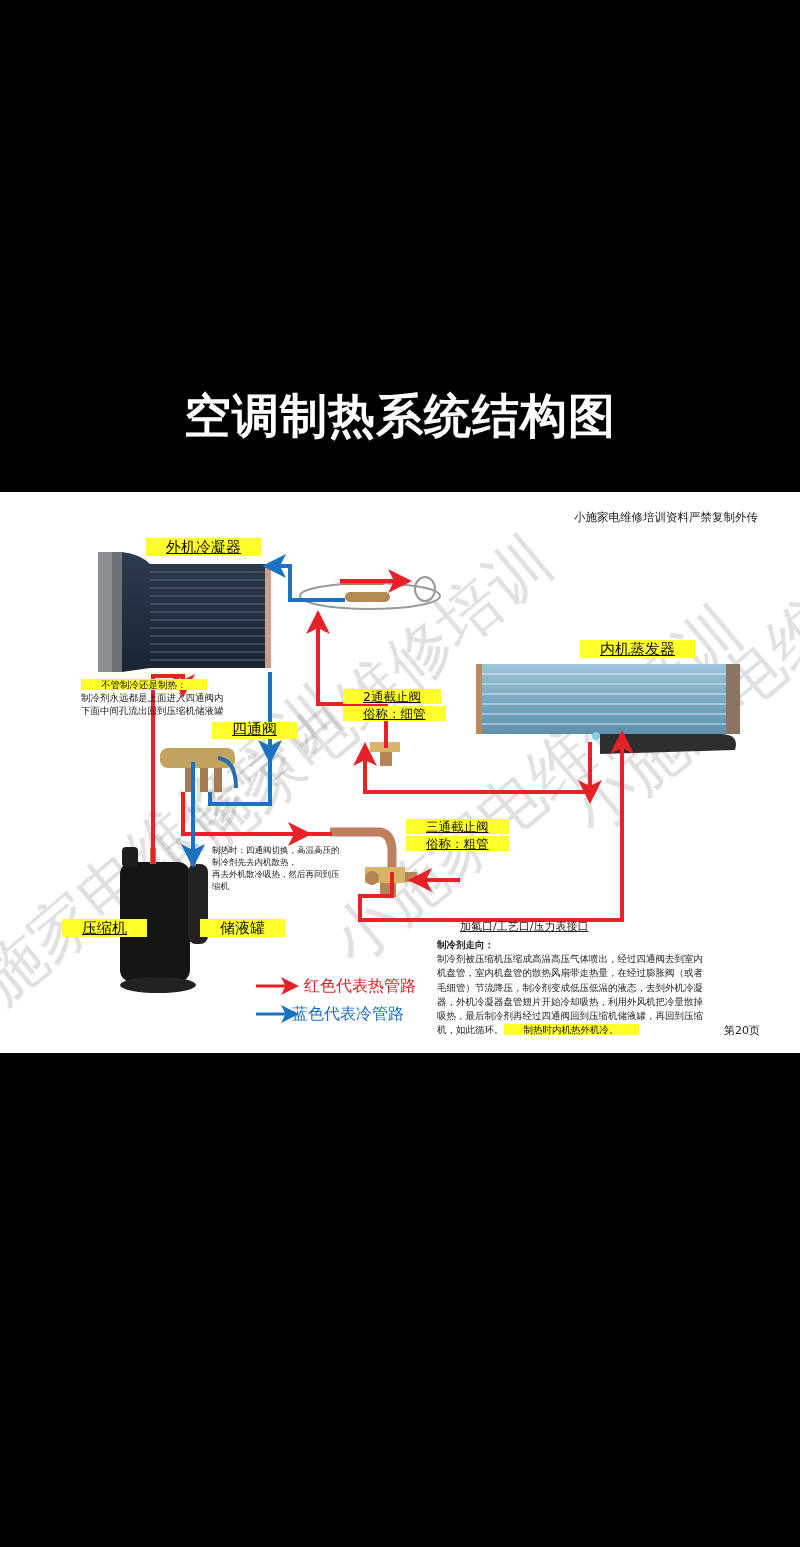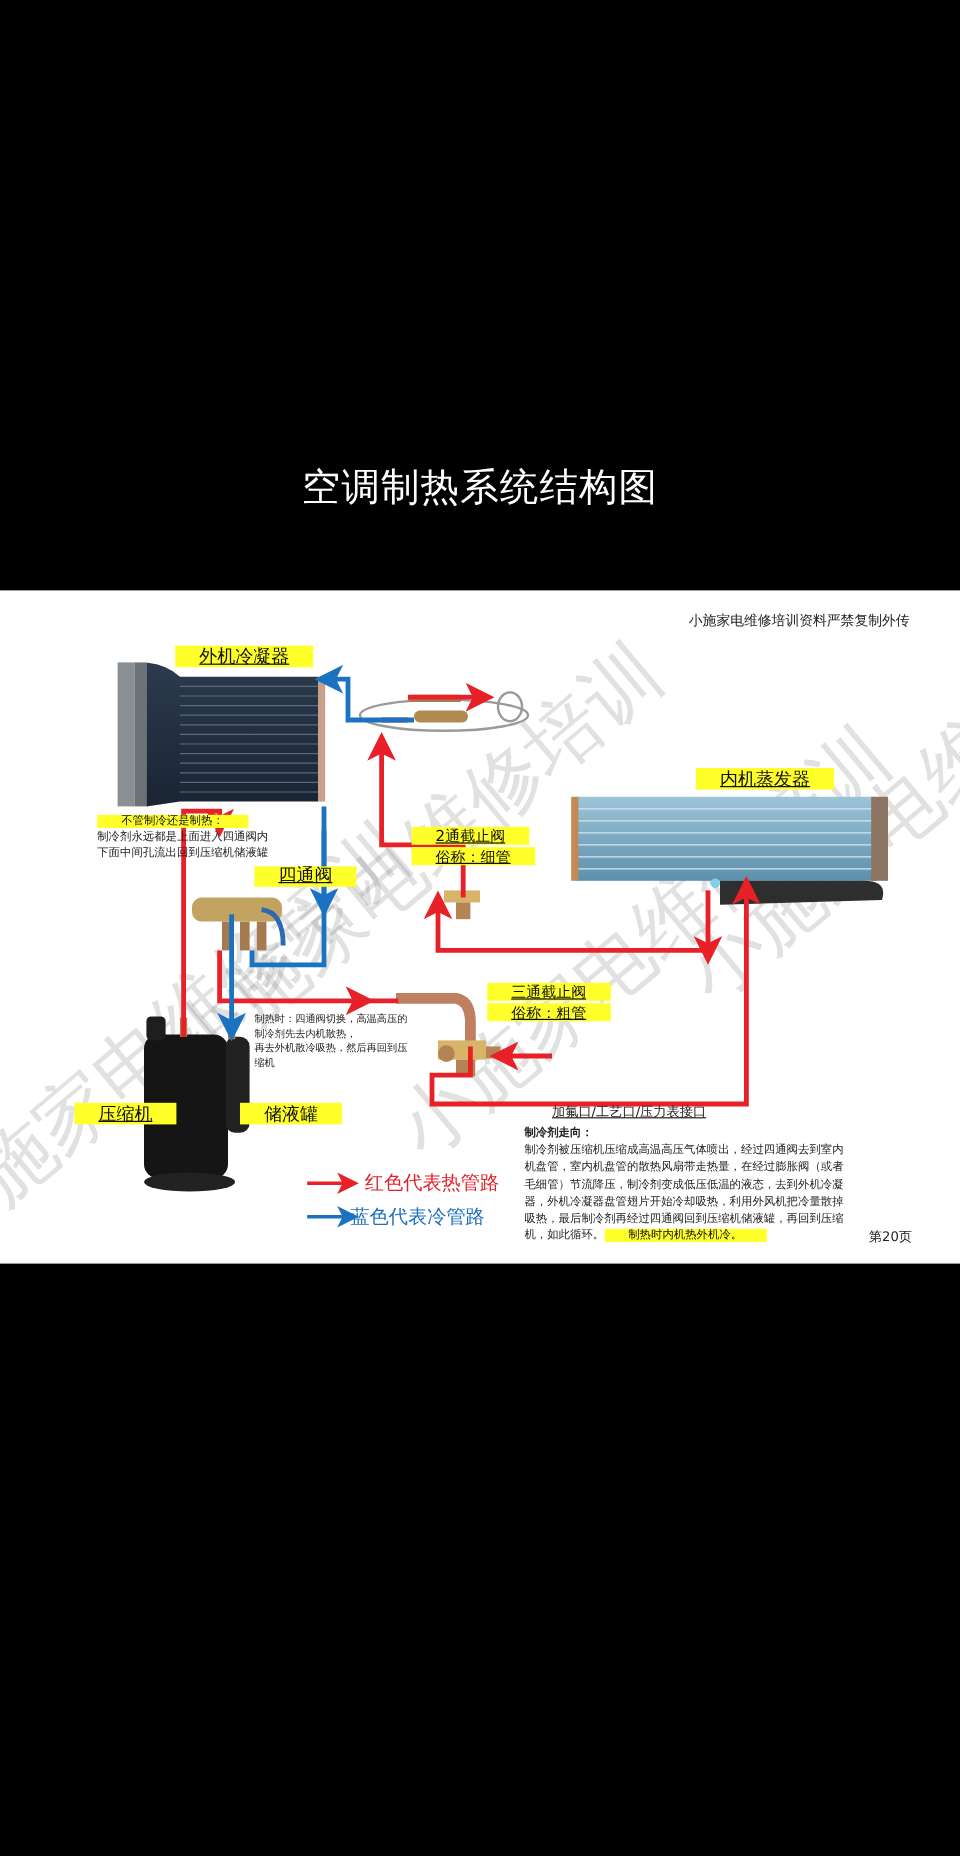--- a/index.html
+++ b/index.html
@@ -1,19 +1,19 @@
 <!DOCTYPE html>
 <html><head>
 <meta charset="utf-8">
 <style>
   html, body { margin:0; padding:0; }
   body { width:800px; height:1547px; background:#000; position:relative; overflow:hidden;
          font-family:"DejaVu Sans", sans-serif; }
   .page-title { position:absolute; left:0; width:800px; top:385px; text-align:center;
-                color:#fff; font-size:32px; font-weight:normal; letter-spacing:1px; }
+                color:#fff; font-size:47px; font-weight:bold; letter-spacing:1px; }
   .panel { position:absolute; left:0; top:492px; width:800px; height:561px; background:#fff; overflow:hidden; }
   .abs { position:absolute; }
   .hl { background:#ffff2a; color:#111; padding:0 20px; }
   .ul { text-decoration:underline; }
   .watermark { position:absolute; color:rgba(120,120,120,0.22); font-size:64px; transform:rotate(-40deg);
                white-space:nowrap; pointer-events:none; }
   .label-lg { font-size:15px; }
   .small { font-size:9.5px; line-height:13px; color:#222; }
   .note { font-size:9.5px; line-height:14.2px; color:#222; }
   svg { position:absolute; left:0; top:0; }

